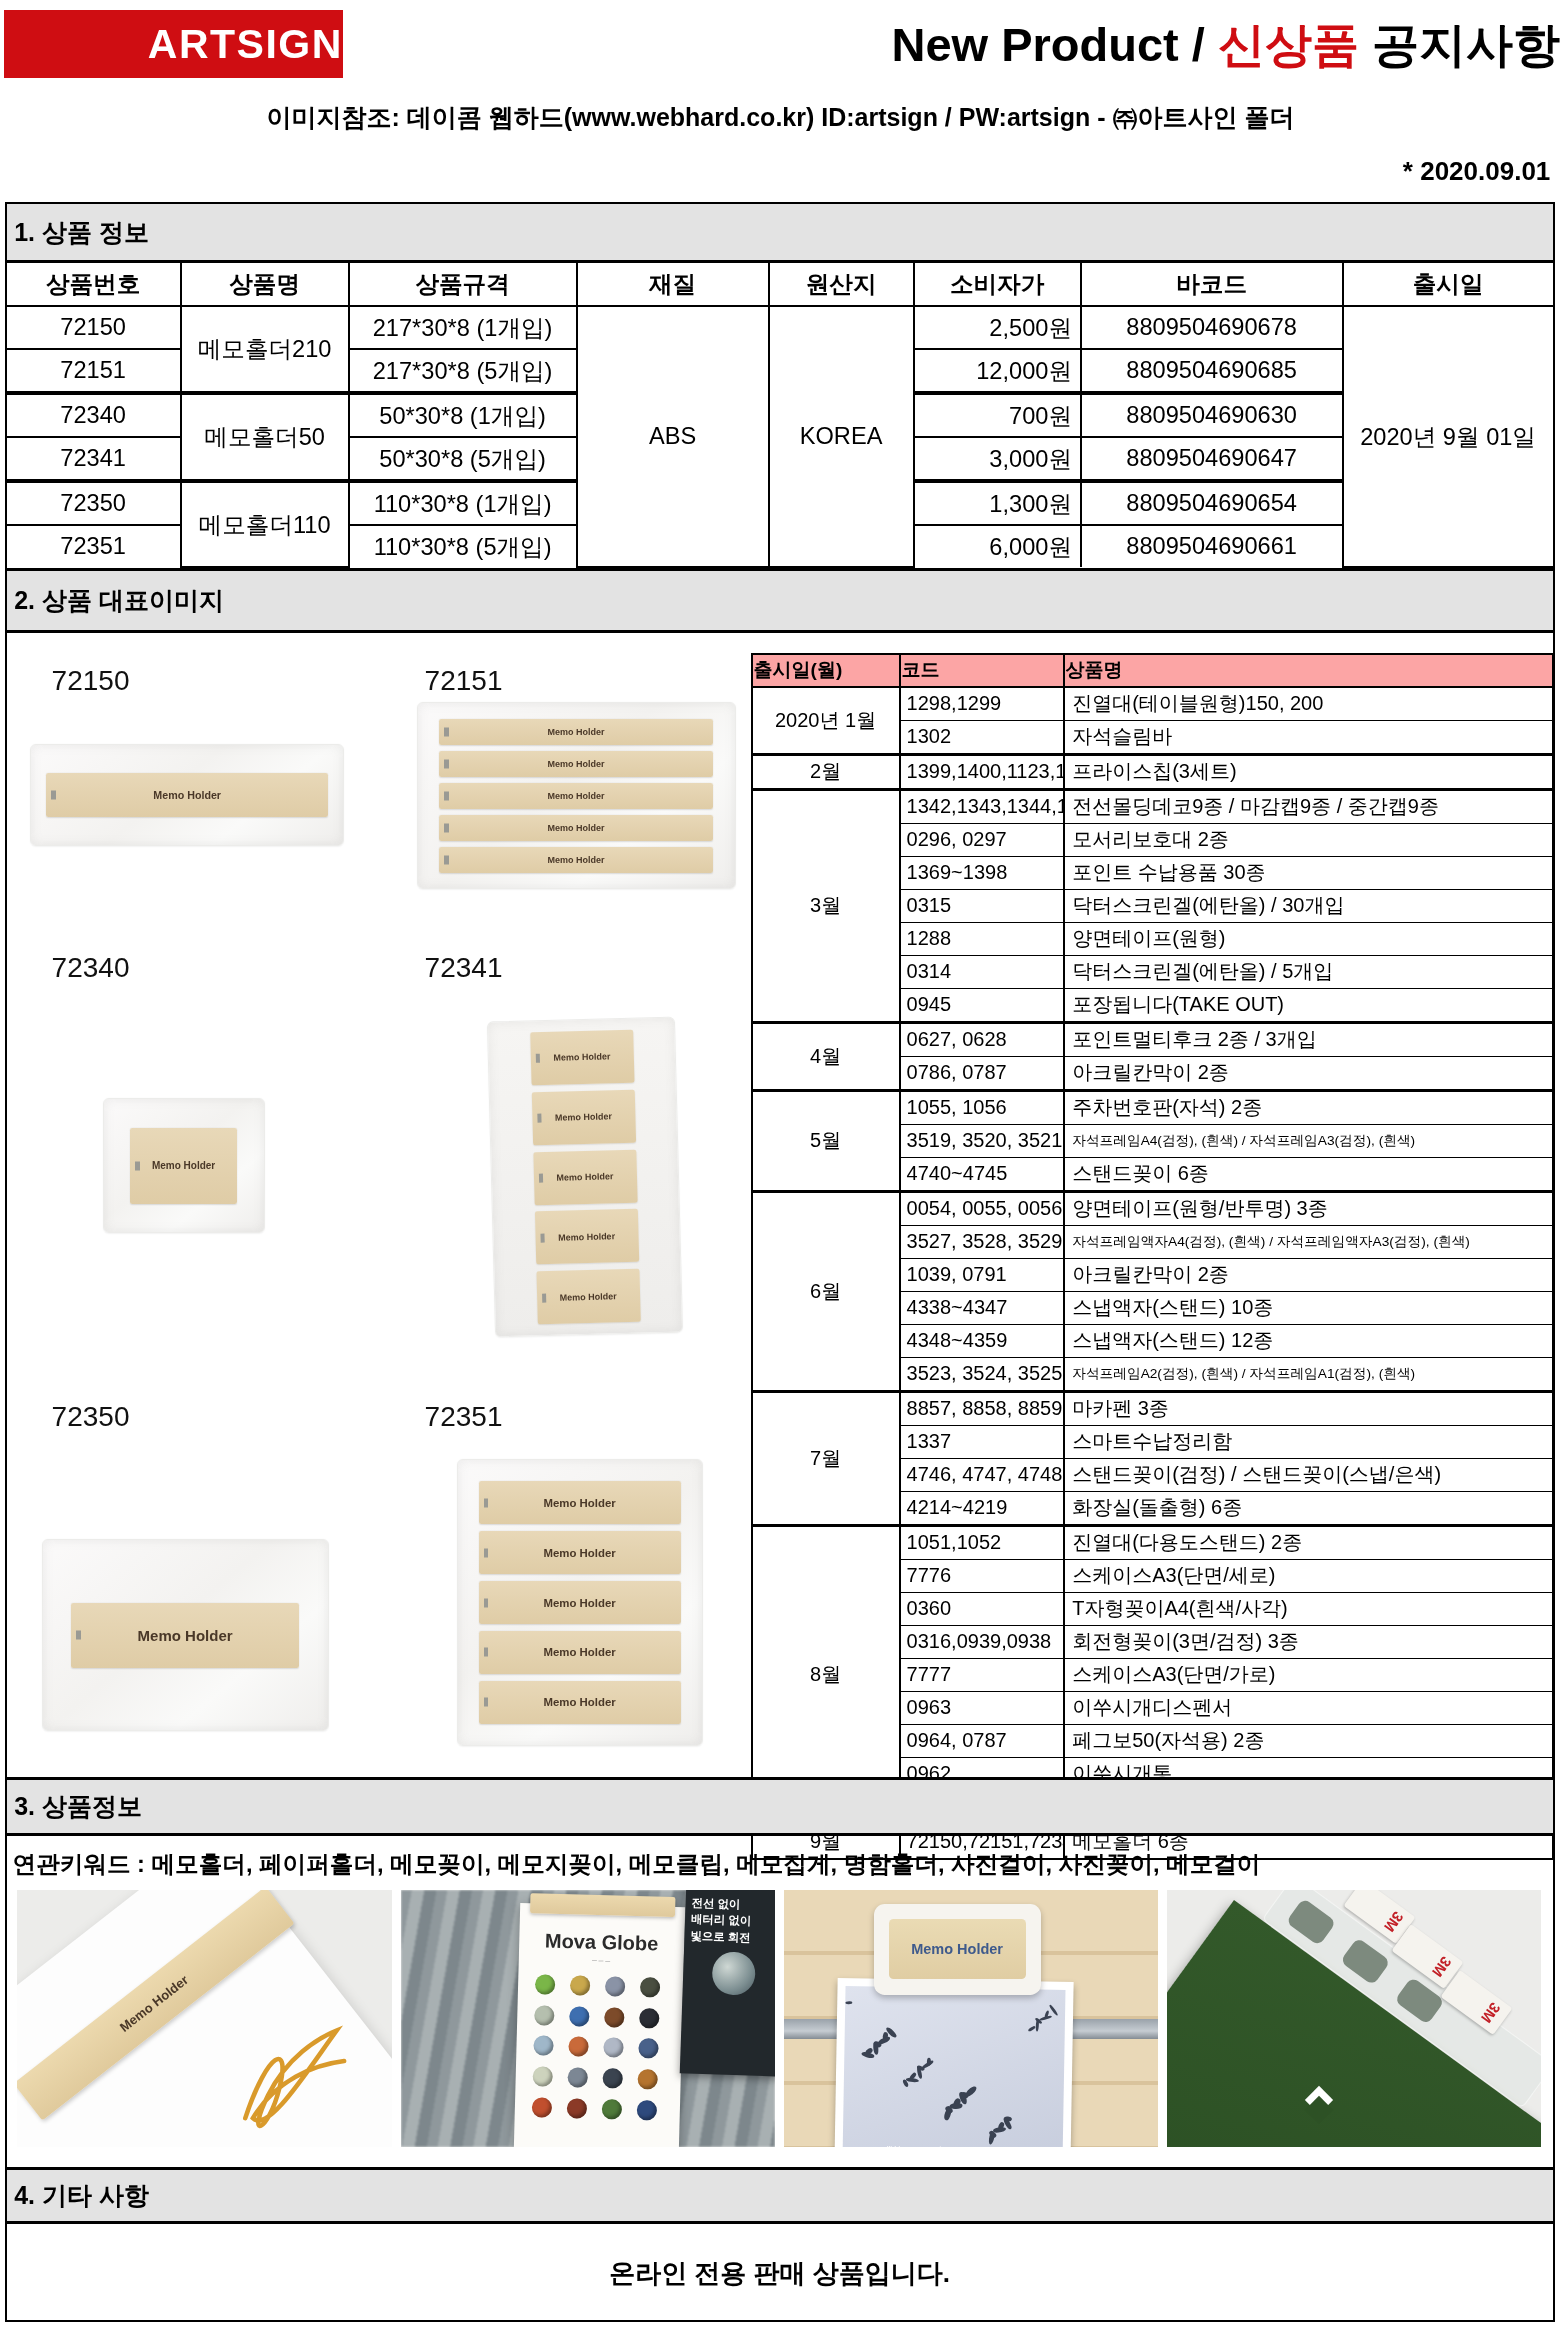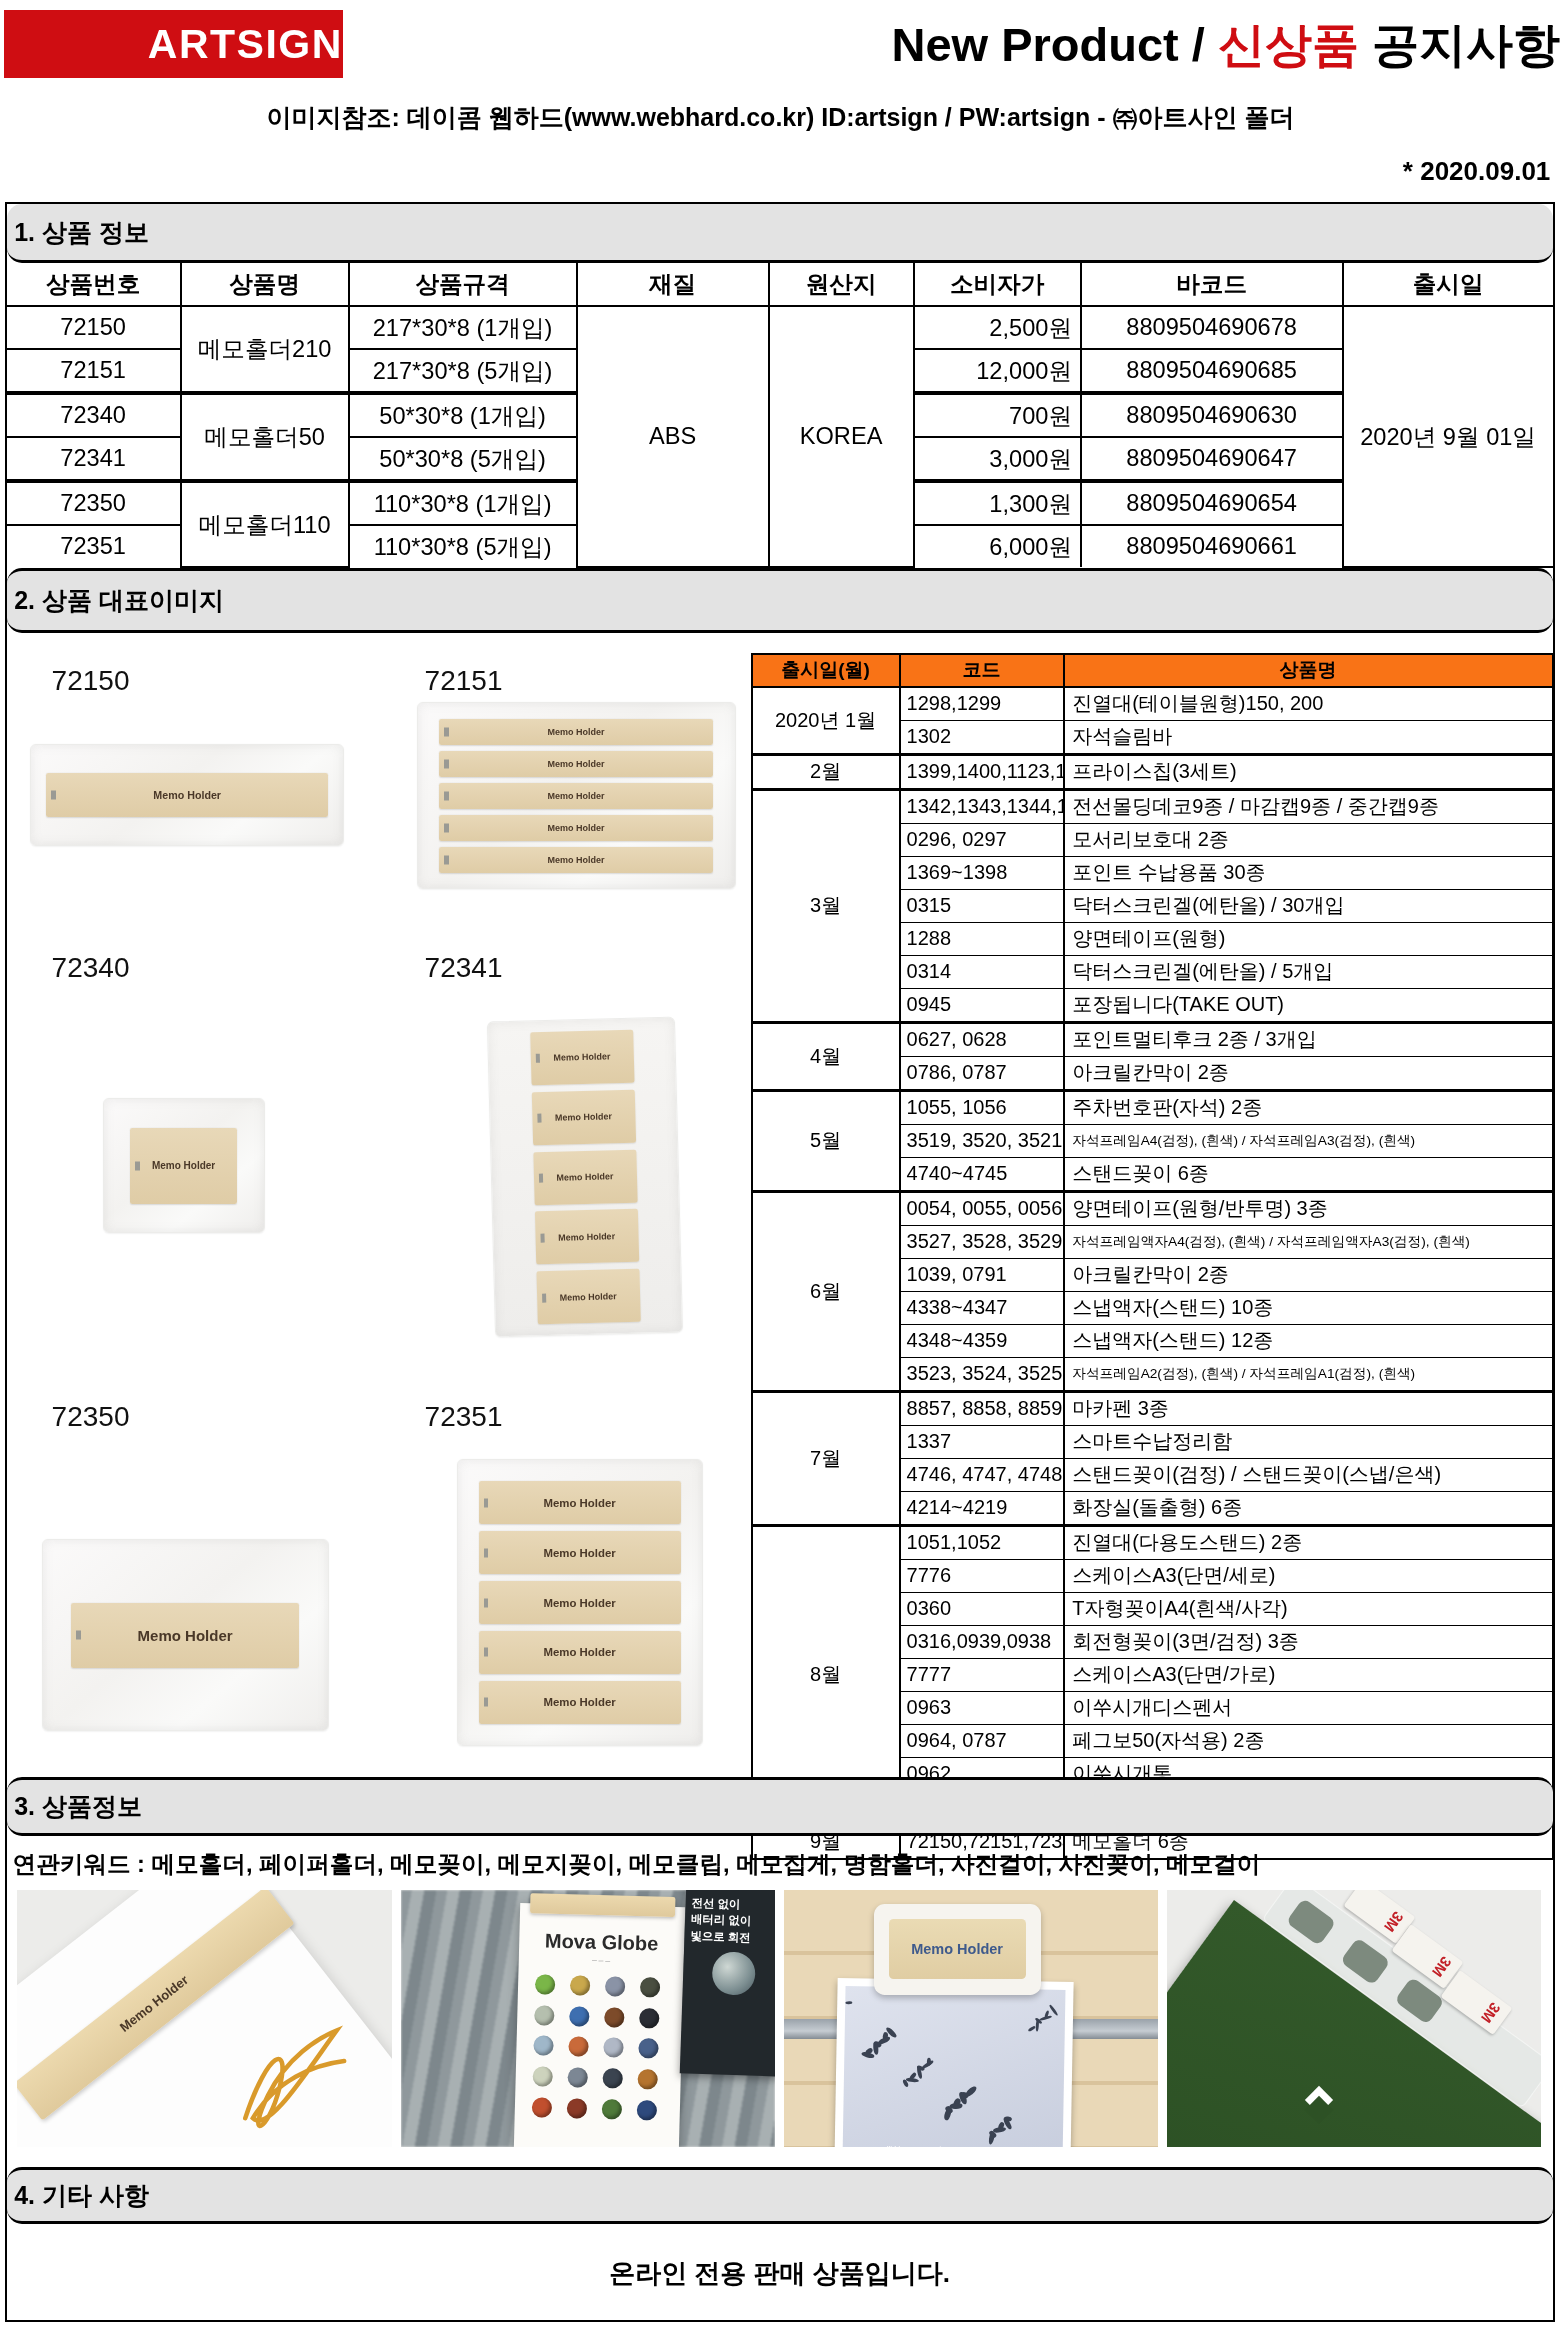--- a/index.html
+++ b/index.html
@@ -12,21 +12,21 @@
   .doc-title{position:absolute;left:221px;top:13.7px;width:1339px;text-align:right;
              font-size:47px;font-weight:bold;white-space:nowrap;}
   .doc-title .red{color:#cf0d12;}
   .subtitle{position:absolute;left:0;top:101px;width:1561px;text-align:center;
             font-size:25px;font-weight:bold;}
   .date-note{position:absolute;right:10.7px;top:156px;font-size:26px;font-weight:bold;}
   
   .doc{position:absolute;left:4.6px;top:202px;width:1546px;height:2116px;border:2.3px solid #000;background:#fff;}
   .band{position:absolute;left:0;width:100%;background:#e3e3e3;box-sizing:border-box;
         border-bottom:3px solid #000;display:flex;align-items:center;padding-left:7.6px;
-        font-weight:bold;font-size:25px;border-radius:15px;}
+        font-weight:bold;font-size:25px;}
   .band.bt{border-top:3px solid #000;}
   #band1{top:0;height:59px;}
   #band2{top:364px;height:65px;}
   #band3{top:1573px;height:59px;}
   #band4{top:1963px;height:57px;}
   
   #table1{position:absolute;top:59px;left:0;width:1546px;border-collapse:collapse;table-layout:fixed;}
   #table1 th,#table1 td{border:2.3px solid #000;text-align:center;font-size:23.6px;overflow:hidden;white-space:nowrap;}
   #table1 th{height:40px;font-weight:bold;border-top:none;}
   #table1 td{height:39px;font-weight:normal;}
@@ -43,21 +43,21 @@
        display:flex;flex-direction:column;align-items:center;justify-content:center;}
   .pkg.strip{background:linear-gradient(180deg,#f6f5f3,#eeedeb);transform:rotate(-1.5deg);}
   .mh-bar{background:linear-gradient(180deg,#e8d8b8,#dfcca6);border-radius:2.3px;position:relative;
           display:flex;align-items:center;justify-content:center;color:#4a3828;font-weight:bold;
           box-shadow:0 0.8px 1.5px rgba(0,0,0,.12);}
   .mh-bar::before{content:"";position:absolute;left:5.3px;top:50%;transform:translateY(-50%);
                   width:4.6px;height:9px;background:#9a9a94;}
   
   #monthly{position:absolute;left:744px;top:20.5px;width:801px;border-collapse:collapse;table-layout:fixed;
            border:2.3px solid #000;background:#fff;}
-  #monthly th{border:2.3px solid #000;background:#f97316;height:29px;font-size:19px;font-weight:bold;text-align:center;}
+  #monthly th{border:2.3px solid #000;background:#fca5a5;height:29px;font-size:19px;font-weight:bold;text-align:left;}
   #monthly td{border-top:1.5px solid #000;border-bottom:1.5px solid #000;border-left:2.3px solid #000;border-right:2.3px solid #000;
               height:30px;font-size:20px;overflow:hidden;white-space:nowrap;}
   #monthly td.month{text-align:center;}
   #monthly td.code{padding-left:6px;text-align:left;}
   #monthly td.pname{padding-left:7.6px;text-align:left;}
   #monthly td.xs{font-size:13.7px;}
   #monthly tr.group-start td{border-top:3px solid #000;}
   
   #keywords{position:absolute;top:1632px;left:0;width:1546px;height:53px;box-sizing:border-box;
             padding:12px 0 0 6px;font-size:23.6px;font-weight:bold;}

